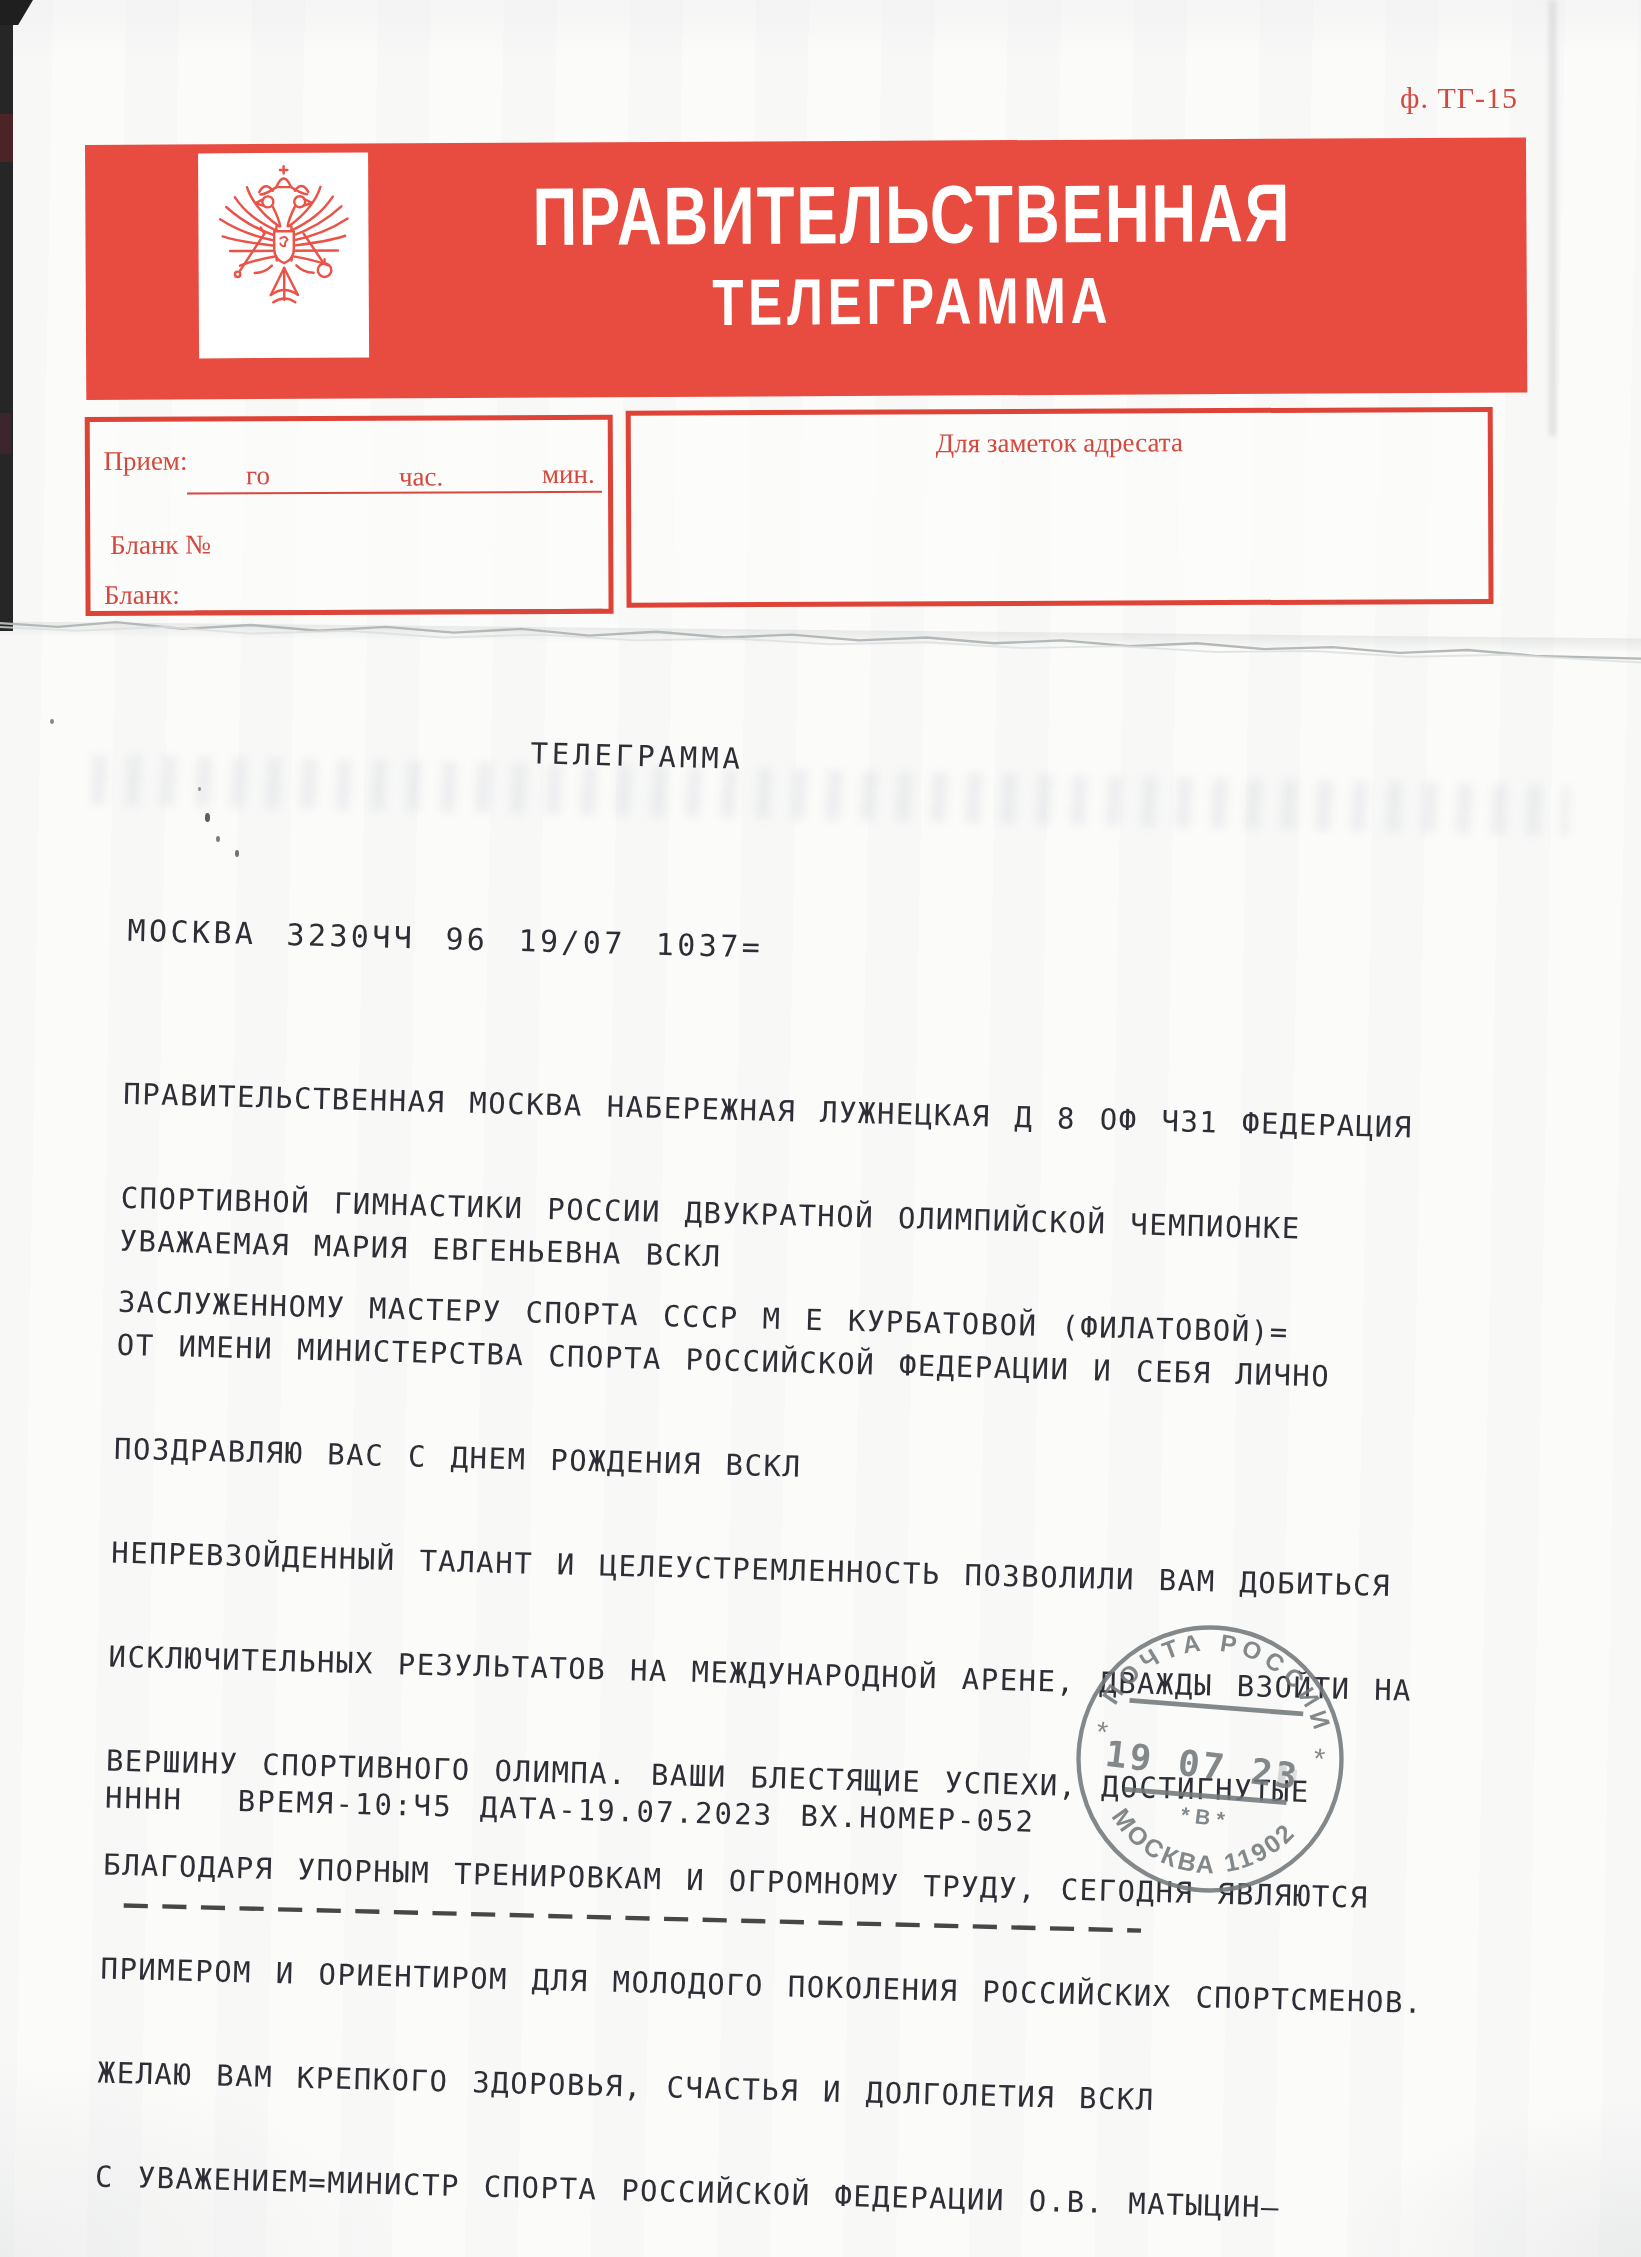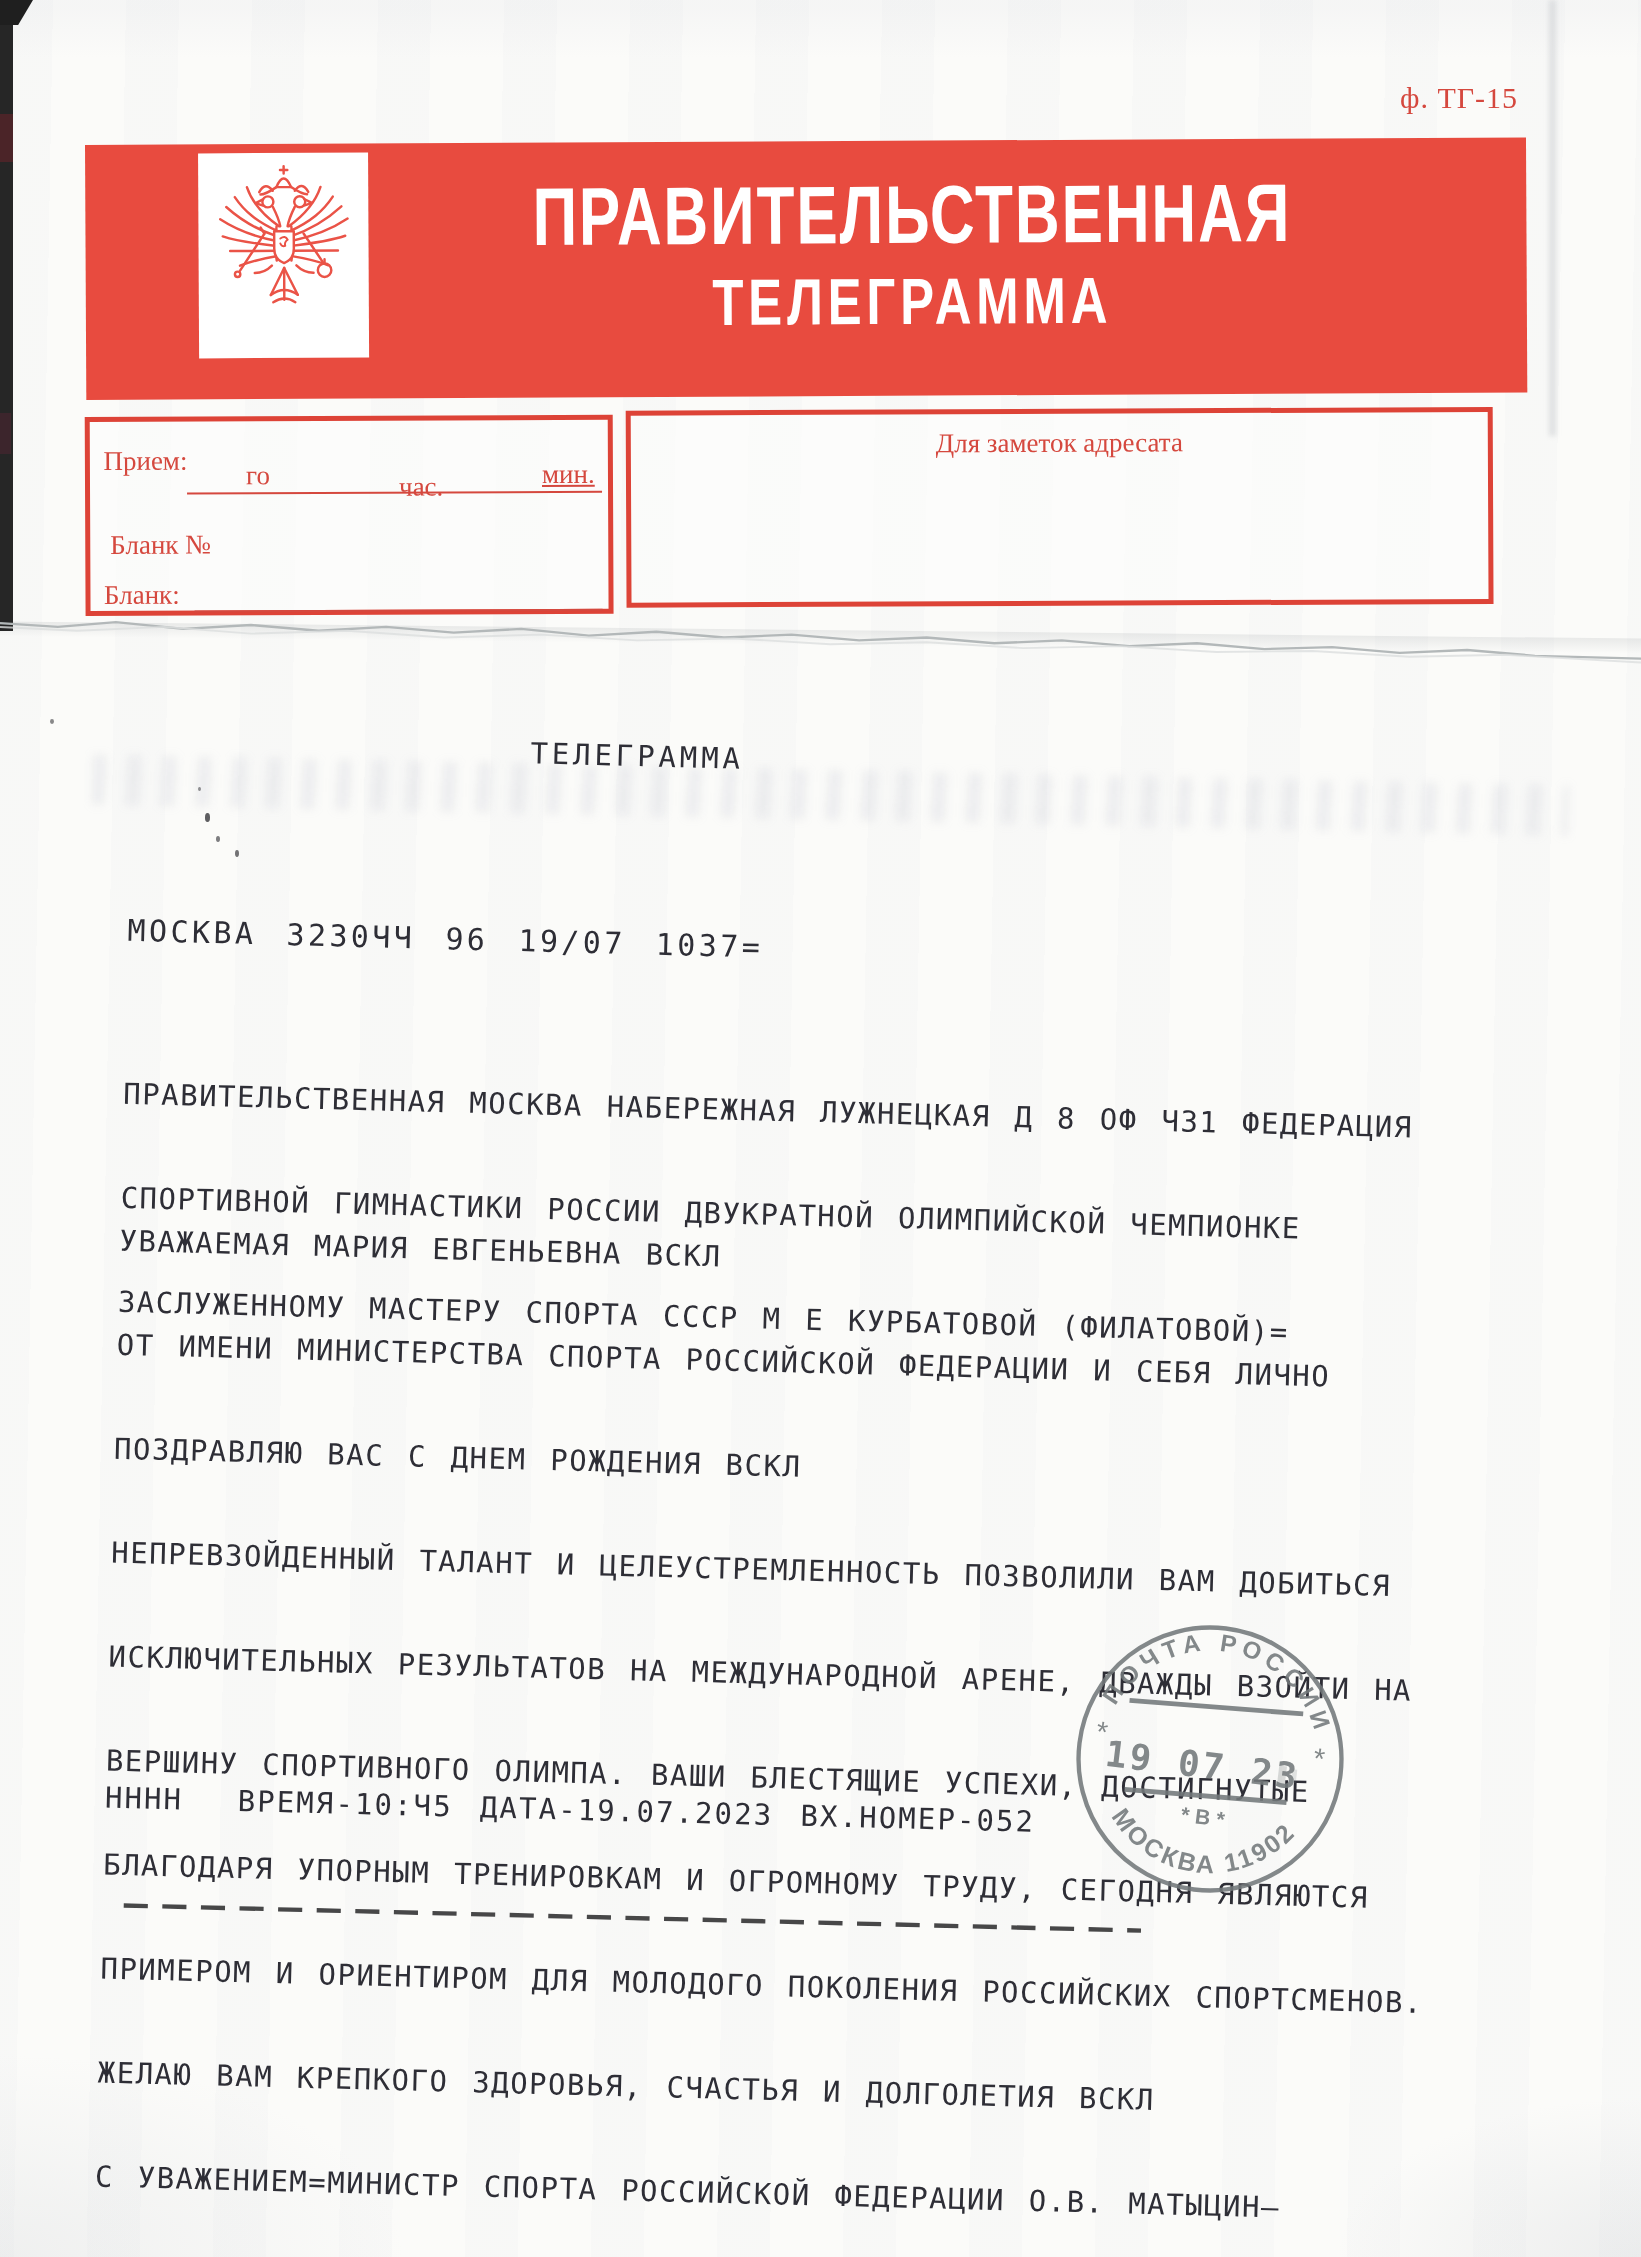--- a/index.html
+++ b/index.html
@@ -181,22 +181,22 @@
     <div class="banner-line1">ПРАВИТЕЛЬСТВЕННАЯ</div>
     <div class="banner-line2">ТЕЛЕГРАММА</div>
   </div>
 </div>
 
 <div class="form-row">
   <div class="rbox box-reception">
     <span class="rlabel" style="left:13.5px;top:24px;">Прием:</span>
     <div class="rule" style="left:97px;right:5.8px;top:44px;height:27px;"></div>
     <span class="rlabel" style="left:156px;top:39px;">го</span>
-    <span class="rlabel" style="left:309px;top:51px;text-align:center;">час.</span>
-    <span class="rlabel" style="left:452px;top:39px;text-decoration:underline;">мин.</span>
+    <span class="rlabel" style="left:309px;top:41px;text-align:center;">час.</span>
+    <span class="rlabel" style="left:452px;top:39px;">мин.</span>
     <span class="rlabel" style="left:20px;top:108px;">Бланк  №</span>
     <span class="rlabel" style="left:13.5px;top:158px;">Бланк:</span>
     <div class="rule" style="left:104px;right:5.8px;top:162px;height:27px;"></div>
   </div>
   <div class="rbox box-notes">
     <span class="rlabel notes-title">Для заметок адресата</span>
   </div>
 </div>
 
 <div class="tear-shadow"></div>

